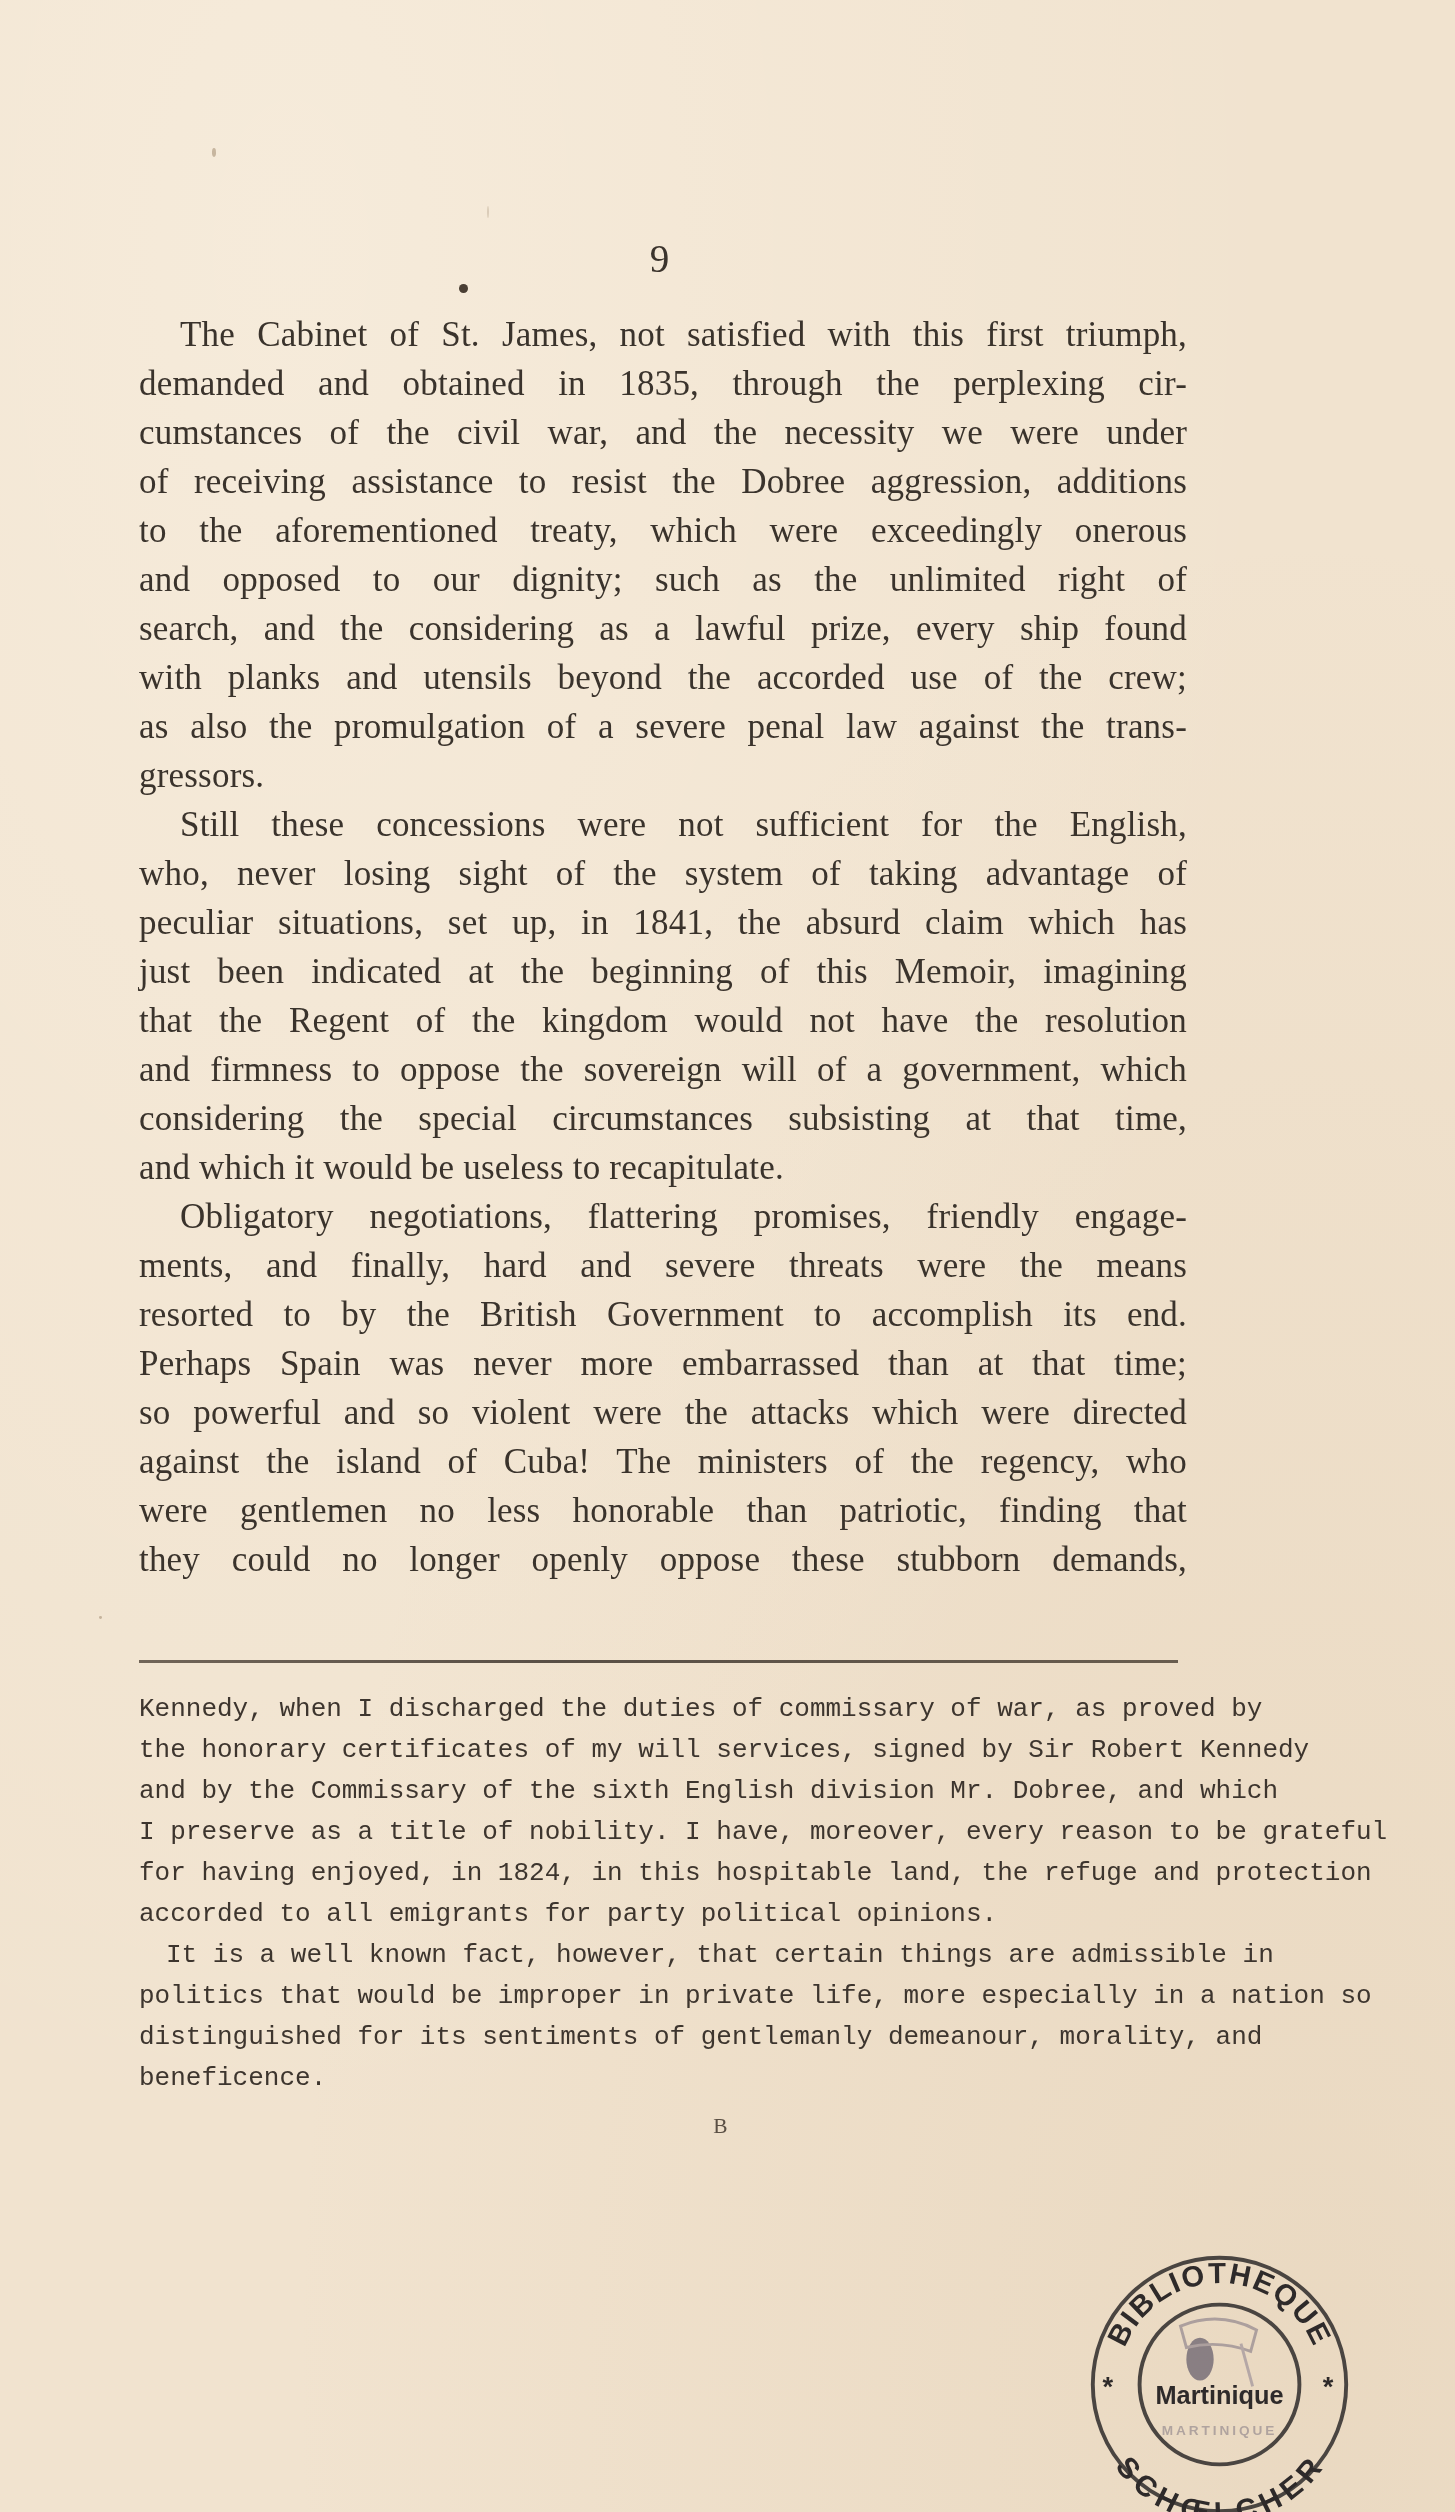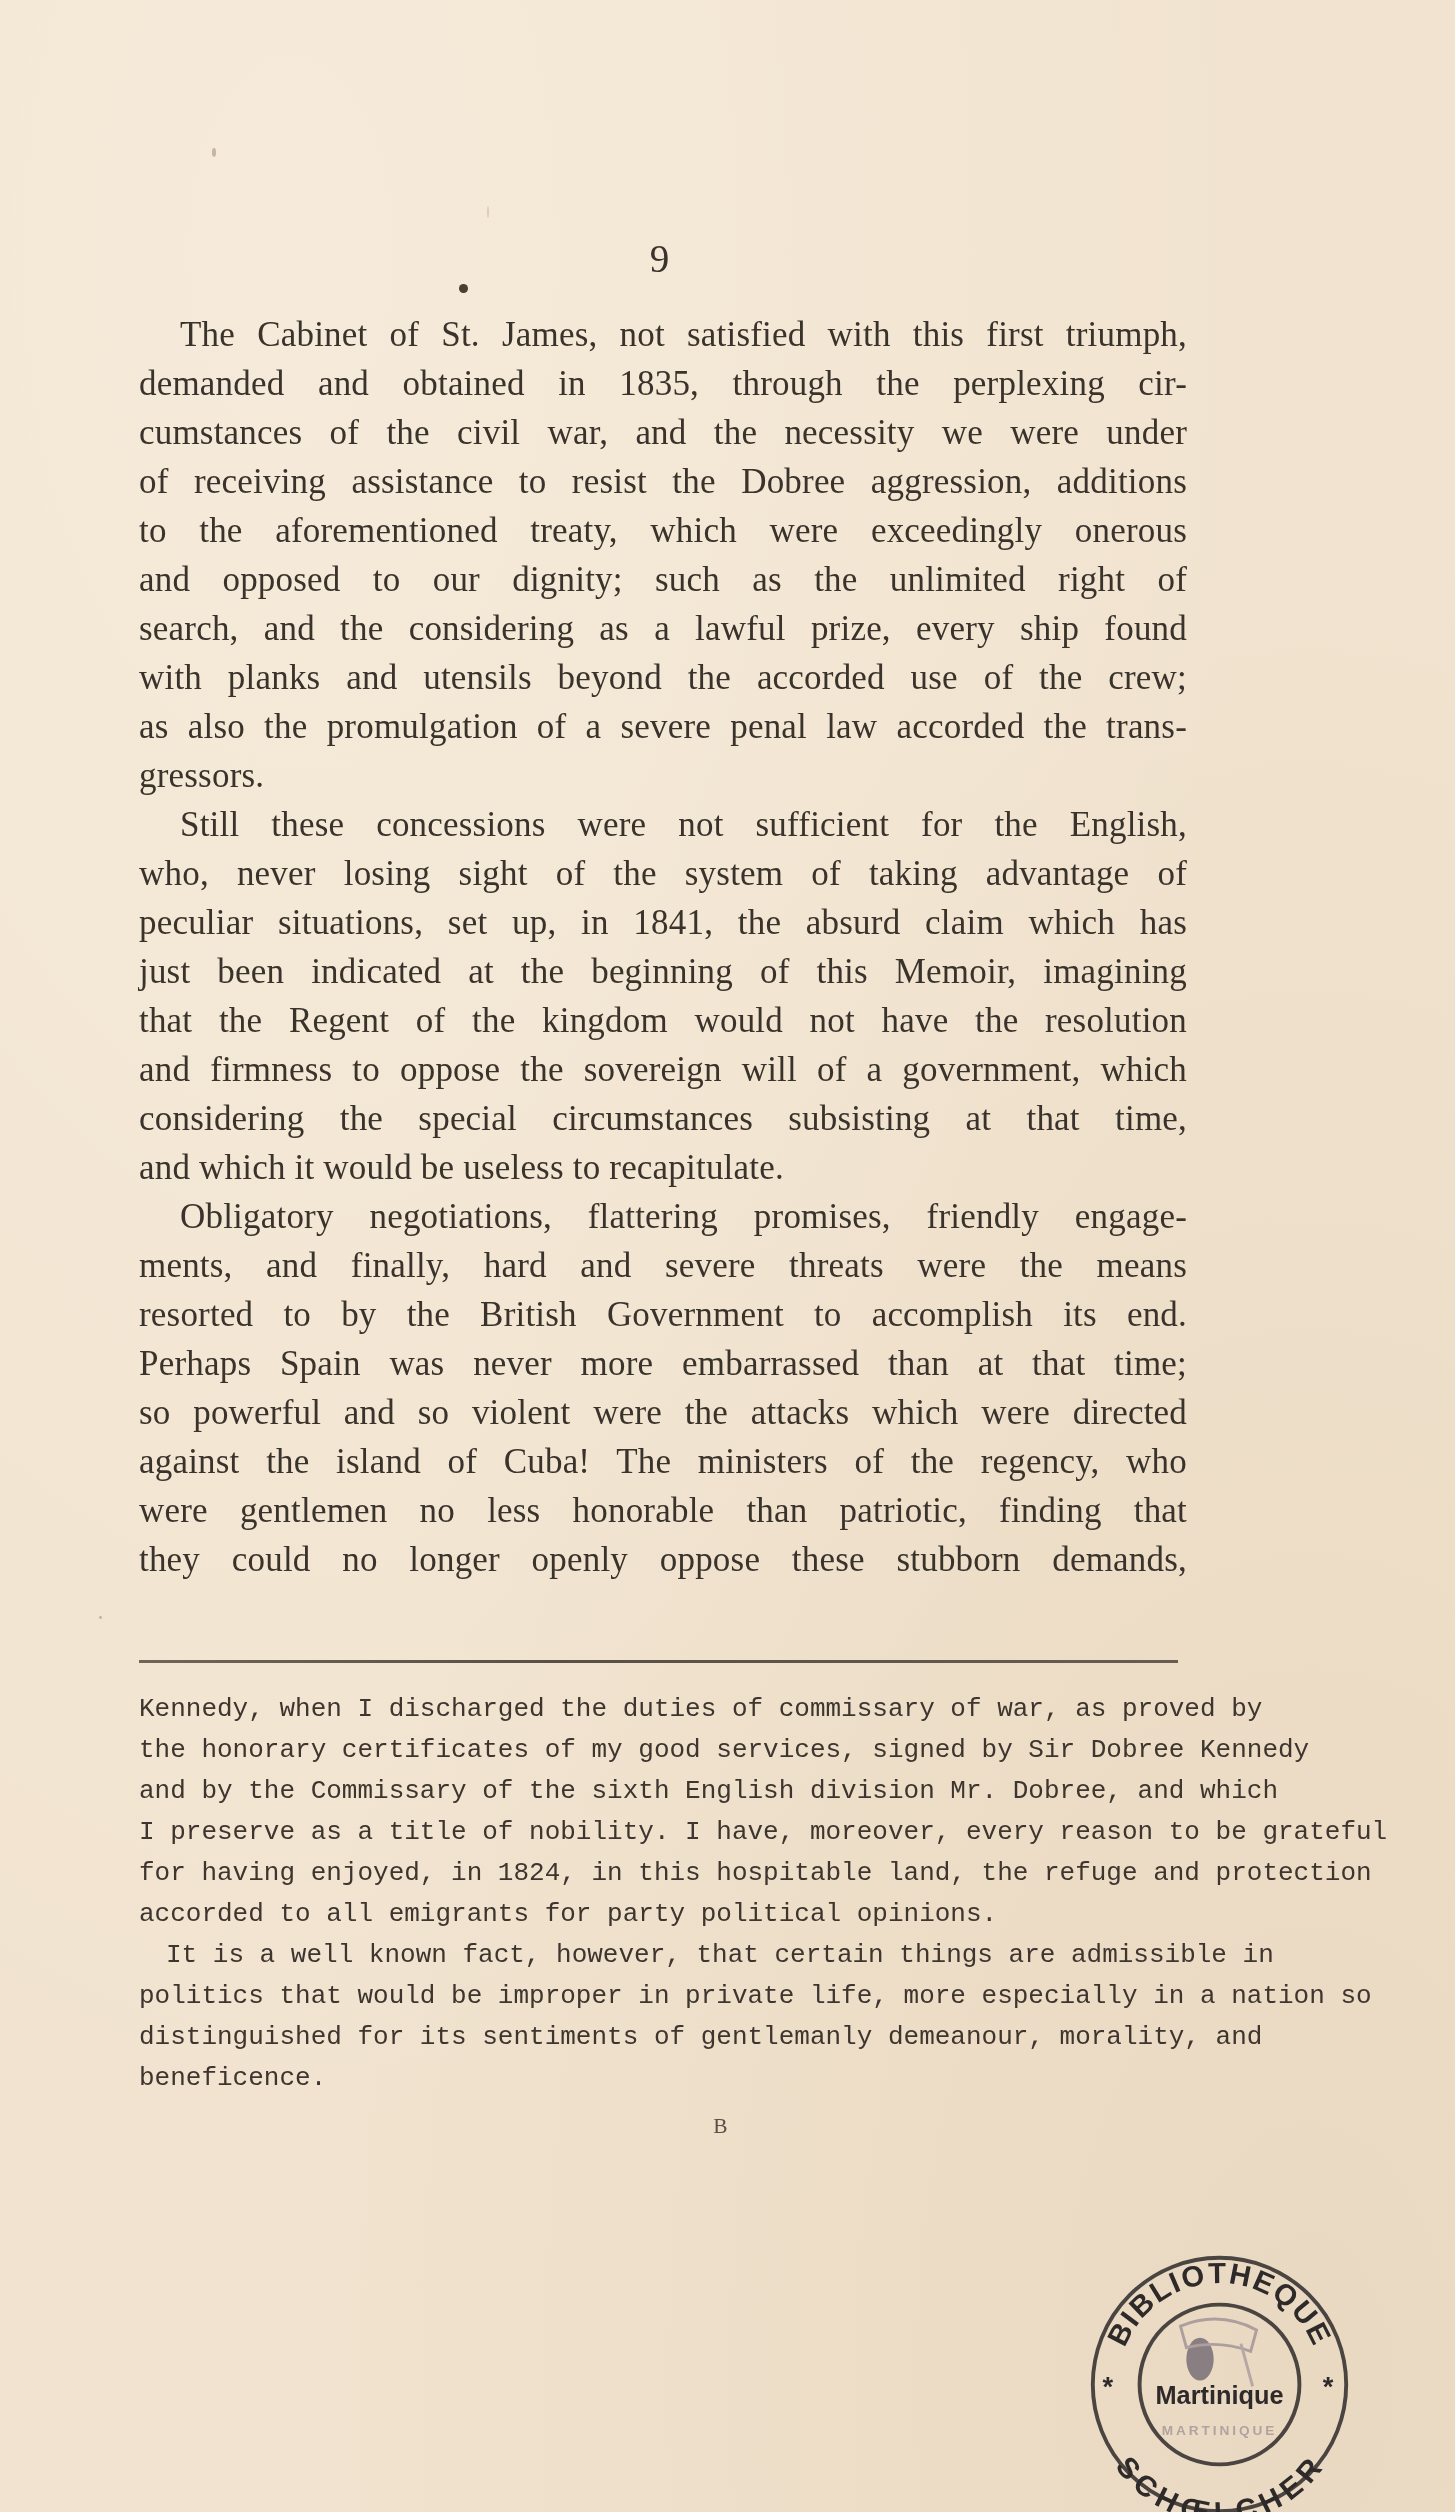--- a/index.html
+++ b/index.html
@@ -68,21 +68,21 @@
   <div class="body-text">
     <p>
       <span class="line first">The Cabinet of St. James, not satisfied with this first triumph,</span>
       <span class="line" style="margin-left:-41px">demanded and obtained in 1835, through the perplexing cir-</span>
       <span class="line" style="margin-left:-41px">cumstances of the civil war, and the necessity we were under</span>
       <span class="line" style="margin-left:-41px">of receiving assistance to resist the Dobree aggression, additions</span>
       <span class="line" style="margin-left:-41px">to the aforementioned treaty, which were exceedingly onerous</span>
       <span class="line" style="margin-left:-41px">and opposed to our dignity; such as the unlimited right of</span>
       <span class="line" style="margin-left:-41px">search, and the considering as a lawful prize, every ship found</span>
       <span class="line" style="margin-left:-41px">with planks and utensils beyond the accorded use of the crew;</span>
-      <span class="line" style="margin-left:-41px">as also the promulgation of a severe penal law accorded the trans-</span>
+      <span class="line" style="margin-left:-41px">as also the promulgation of a severe penal law against the trans-</span>
       <span class="line last" style="margin-left:-41px">gressors.</span>
     </p>
     <p>
       <span class="line first">Still these concessions were not sufficient for the English,</span>
       <span class="line" style="margin-left:-41px">who, never losing sight of the system of taking advantage of</span>
       <span class="line" style="margin-left:-41px">peculiar situations, set up, in 1841, the absurd claim which has</span>
       <span class="line" style="margin-left:-41px">just been indicated at the beginning of this Memoir, imagining</span>
       <span class="line" style="margin-left:-41px">that the Regent of the kingdom would not have the resolution</span>
       <span class="line" style="margin-left:-41px">and firmness to oppose the sovereign will of a government, which</span>
       <span class="line" style="margin-left:-41px">considering the special circumstances subsisting at that time,</span>
@@ -98,21 +98,21 @@
       <span class="line" style="margin-left:-41px">were gentlemen no less honorable than patriotic, finding that</span>
       <span class="line" style="margin-left:-41px">they could no longer openly oppose these stubborn demands,</span>
     </p>
   </div>
 
   <div class="rule"></div>
 
   <div class="footnotes">
     <p>
       <span class="line">Kennedy, when I discharged the duties of commissary of war, as proved by</span>
-      <span class="line">the honorary certificates of my good services, signed by Sir Dobree Kennedy</span>
+      <span class="line">the honorary certificates of my will services, signed by Sir Robert Kennedy</span>
       <span class="line">and by the Commissary of the sixth English division Mr. Dobree, and which</span>
       <span class="line">I preserve as a title of nobility. I have, moreover, every reason to be grateful</span>
       <span class="line">for having enjoyed, in 1824, in this hospitable land, the refuge and protection</span>
       <span class="line last">accorded to all emigrants for party political opinions.</span>
     </p>
     <p class="indent">
       <span class="line first">It is a well known fact, however, that certain things are admissible in</span>
       <span class="line">politics that would be improper in private life, more especially in a nation so</span>
       <span class="line">distinguished for its sentiments of gentlemanly demeanour, morality, and</span>
       <span class="line last">beneficence.</span>

